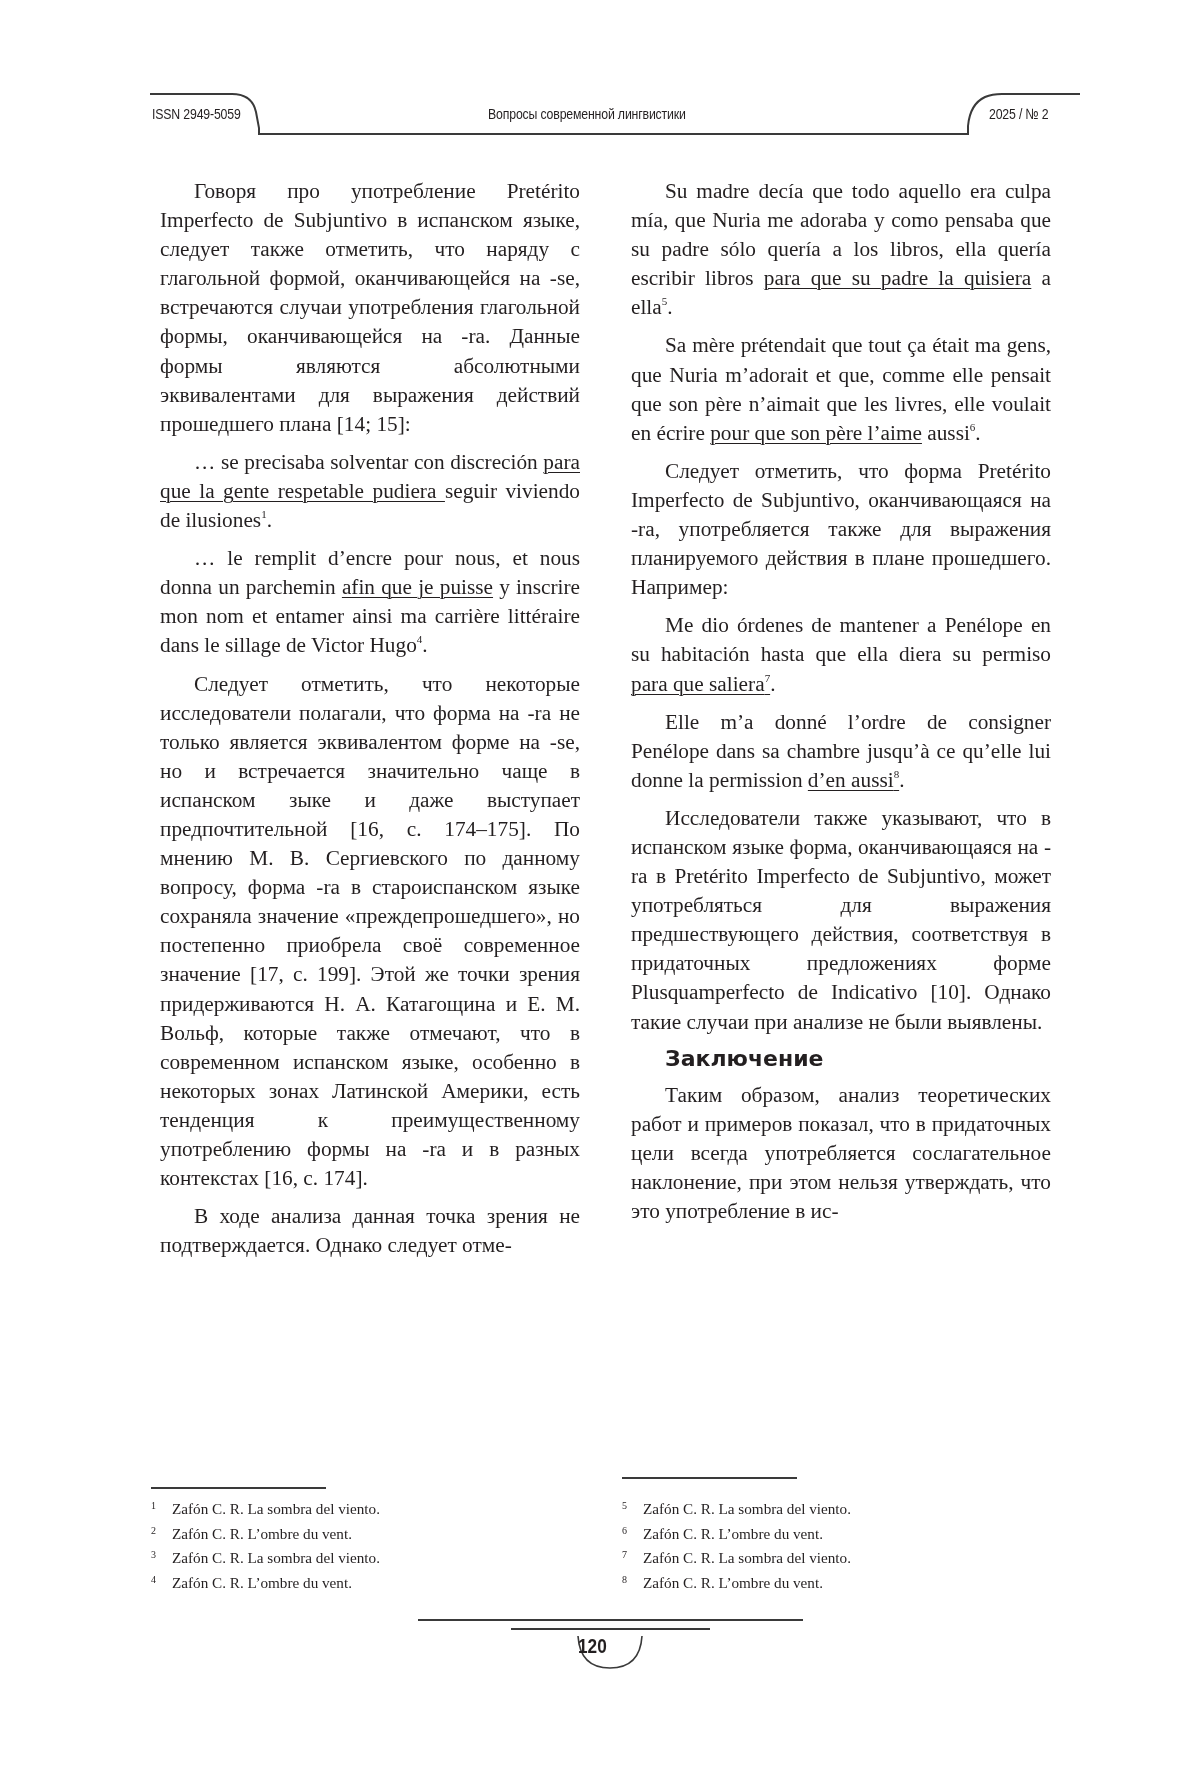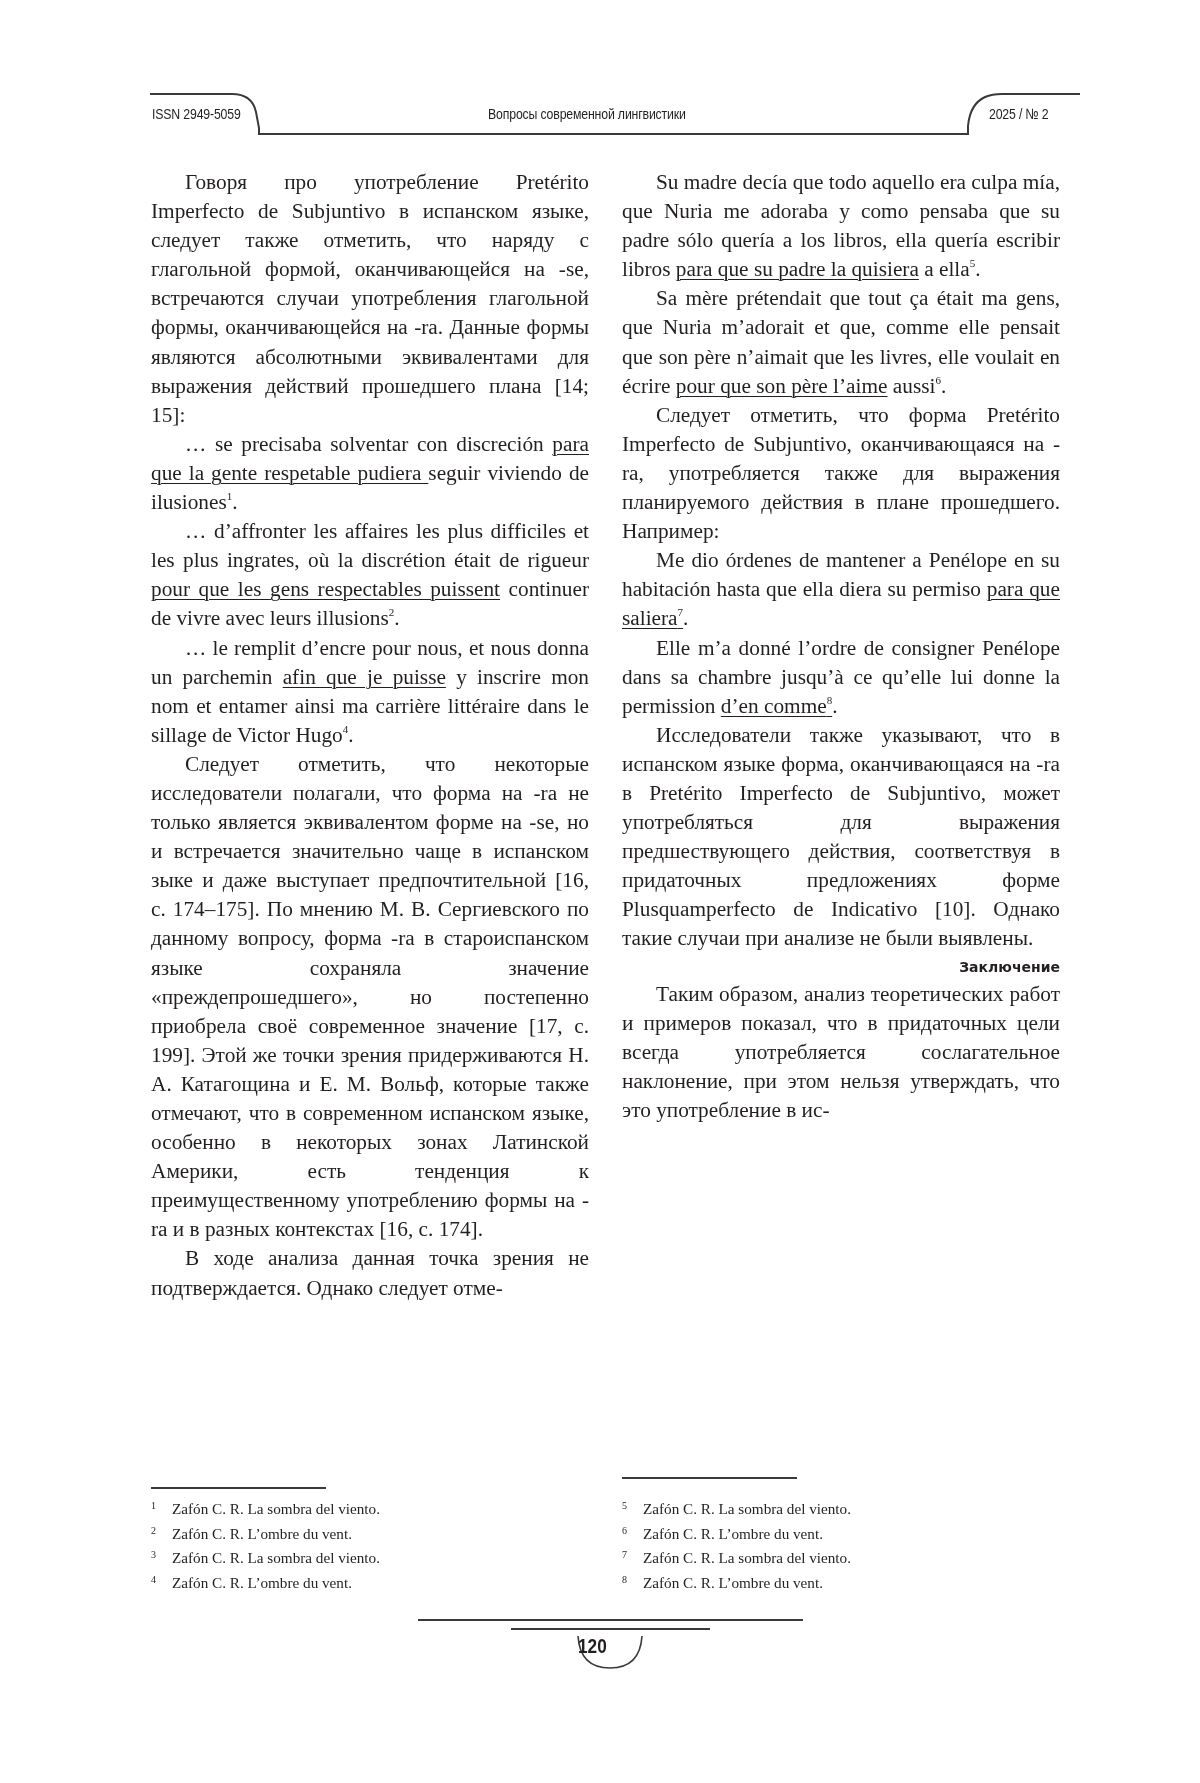--- a/index.html
+++ b/index.html
@@ -6,25 +6,25 @@
   body { width: 1200px; height: 1783px; position: relative; overflow: hidden; color: #231f20; }
   .header-svg { position: absolute; left: 0; top: 0; }
   .hdr-text { position: absolute; top: 105px; font-family: "Liberation Sans", sans-serif; font-size: 15px; color: #231f20; transform: scaleX(0.82); transform-origin: left top; letter-spacing: -0.2px; }
   .hdr-issn { left: 152px; }
   .hdr-title { left: 488px; }
   .hdr-issue { left: 989px; }
 
   .column { position: absolute; top: 168px; width: 438px; font-family: "Liberation Serif", serif; font-size: 21.3px; line-height: 29.1px; text-align: justify; color: #231f20; }
   .col-left { left: 151px; }
   .col-right { left: 622px; }
-  .column p { margin: 0; text-indent: 34px; hyphens: manual; }
+  .column p { margin: 9px; text-indent: 34px; hyphens: manual; }
   .column p.cont { text-indent: 0; }
   .u { text-decoration: underline; text-underline-offset: 3px; text-decoration-thickness: 1.3px; }
   sup { font-size: 11px; line-height: 0; vertical-align: 9px; }
-  .section-heading { font-family: "DejaVu Sans", sans-serif; font-weight: bold; font-size: 14px; text-align: right; margin: 28px 0 6px 0; text-indent: 0; line-height: 26px; }
+  .section-heading { font-family: "DejaVu Sans", sans-serif; font-weight: bold; font-size: 22px; text-align: left; margin: 28px 0 6px 0; text-indent: 0; line-height: 26px; }
 
   .fn-rule { position: absolute; height: 2px; background: #3a3a3a; width: 175px; }
   .footnotes { position: absolute; font-family: "Liberation Serif", serif; font-size: 15.2px; line-height: 24.5px; color: #231f20; }
   .fn-left { left: 151px; top: 1497px; }
   .fn-right { left: 622px; top: 1497px; }
   .fn-item { display: flex; }
   .fn-num { width: 21px; font-size: 10px; line-height: 18px; }
 
   .page-number { position: absolute; left: 578px; top: 1634px; font-family: "Liberation Sans", sans-serif; font-size: 21px; font-weight: bold; color: #231f20; transform: scaleX(0.82); transform-origin: left top; }
 </style>
@@ -34,32 +34,31 @@
 <svg class="header-svg" width="1200" height="150">
   <path d="M150 94 L232 94 Q252 94 256 112 L259 128 L259 134 L968 134 L968 126 Q970 104 985 97 Q992 94 1002 94 L1080 94" fill="none" stroke="#3a3a3a" stroke-width="2"></path>
 </svg>
 <div class="hdr-text hdr-issn">ISSN 2949-5059</div>
 <div class="hdr-text hdr-title">Вопросы современной лингвистики</div>
 <div class="hdr-text hdr-issue">2025 / № 2</div>
 
 <div class="column col-left">
   <p>Говоря про употребление Pretérito Imperfecto de Subjuntivo в испанском языке, следует также отметить, что наряду с глагольной формой, оканчивающейся на -se, встречаются случаи употребления глагольной формы, оканчивающейся на -ra. Данные формы являются абсолютными эквивалентами для выражения действий прошедшего плана [14; 15]:</p>
   <p><span>… se precisaba solventar con discreción </span><span class="u">para que la gente respetable pudiera </span><span>seguir viviendo de ilusiones</span><sup>1</sup>.</p>
-  <p><span>… d’affronter les affaires les plus difficiles et les plus ingrates, où la discrétion était de rigueur </span><span class="u">pour que les gens respectables puissent</span><span> continuer de vivre avec leurs illusions</span><sup>2</sup>.</p>
   <p><span>… le remplit d’encre pour nous, et nous donna un parchemin </span><span class="u">afin que je puisse</span><span> y inscrire mon nom et entamer ainsi ma carrière littéraire dans le sillage de Victor Hugo</span><sup>4</sup>.</p>
   <p>Следует отметить, что некоторые исследователи полагали, что форма на -ra не только является эквивалентом форме на -se, но и встречается значительно чаще в испанском зыке и даже выступает предпочтительной [16, с. 174–175]. По мнению М. В. Сергиевского по данному вопросу, форма -ra в староиспанском языке сохраняла значение «преждепрошедшего», но постепенно приобрела своё современное значение [17, с. 199]. Этой же точки зрения придерживаются Н. А. Катагощина и Е. М. Вольф, которые также отмечают, что в современном испанском языке, особенно в некоторых зонах Латинской Америки, есть тенденция к преимущественному употреблению формы на -ra и в разных контекстах [16, с. 174].</p>
   <p>В ходе анализа данная точка зрения не подтверждается. Однако следует отме-</p>
 </div>
 
 <div class="column col-right">
   <p><span>Su madre decía que todo aquello era culpa mía, que Nuria me adoraba y como pensaba que su padre sólo quería a los libros, ella quería escribir libros </span><span class="u">para que su padre la quisiera</span><span> a ella</span><sup>5</sup>.</p>
   <p><span>Sa mère prétendait que tout ça était ma gens, que Nuria m’adorait et que, comme elle pensait que son père n’aimait que les livres, elle voulait en écrire </span><span class="u">pour que son père l’aime</span><span> aussi</span><sup>6</sup>.</p>
   <p>Следует отметить, что форма Pretérito Imperfecto de Subjuntivo, оканчивающаяся на -ra, употребляется также для выражения планируемого действия в плане прошедшего. Например:</p>
   <p><span>Me dio órdenes de mantener a Penélope en su habitación hasta que ella diera su permiso </span><span class="u"><span>para que saliera</span><sup>7</sup></span>.</p>
-  <p><span>Elle m’a donné l’ordre de consigner Penélope dans sa chambre jusqu’à ce qu’elle lui donne la permission </span><span class="u"><span>d’en comme</span><sup>8</sup></span>.</p>
+  <p><span>Elle m’a donné l’ordre de consigner Penélope dans sa chambre jusqu’à ce qu’elle lui donne la permission </span><span class="u"><span>d’en aussi</span><sup>8</sup></span>.</p>
   <p>Исследователи также указывают, что в испанском языке форма, оканчивающаяся на -ra в Pretérito Imperfecto de Subjuntivo, может употребляться для выражения предшествующего действия, соответствуя в придаточных предложениях форме Plusquamperfecto de Indicativo [10]. Однако такие случаи при анализе не были выявлены.</p>
   <p class="section-heading">Заключение</p>
   <p>Таким образом, анализ теоретических работ и примеров показал, что в придаточных цели всегда употребляется сослагательное наклонение, при этом нельзя утверждать, что это употребление в ис-</p>
 </div>
 
 <div class="fn-rule" style="left:151px; top:1487px;"></div>
 <div class="fn-rule" style="left:622px; top:1477px;"></div>
 
 <div class="footnotes fn-left">
   <div class="fn-item">

